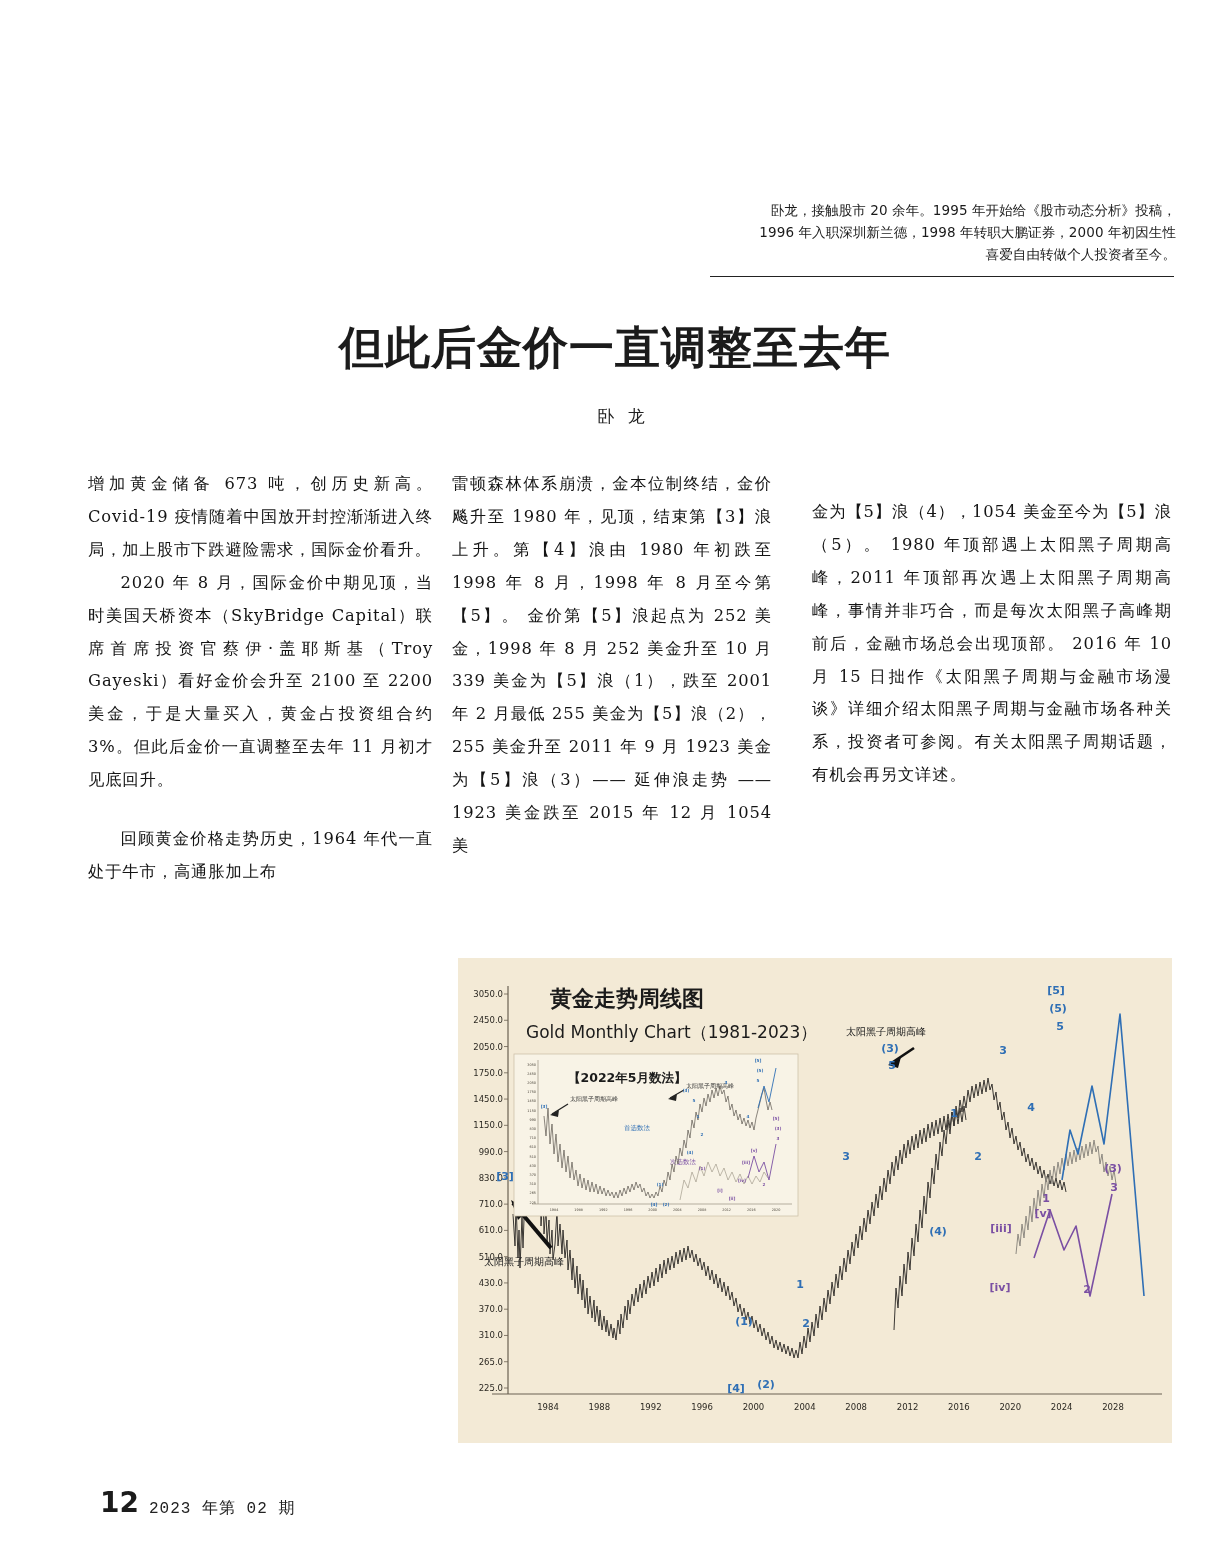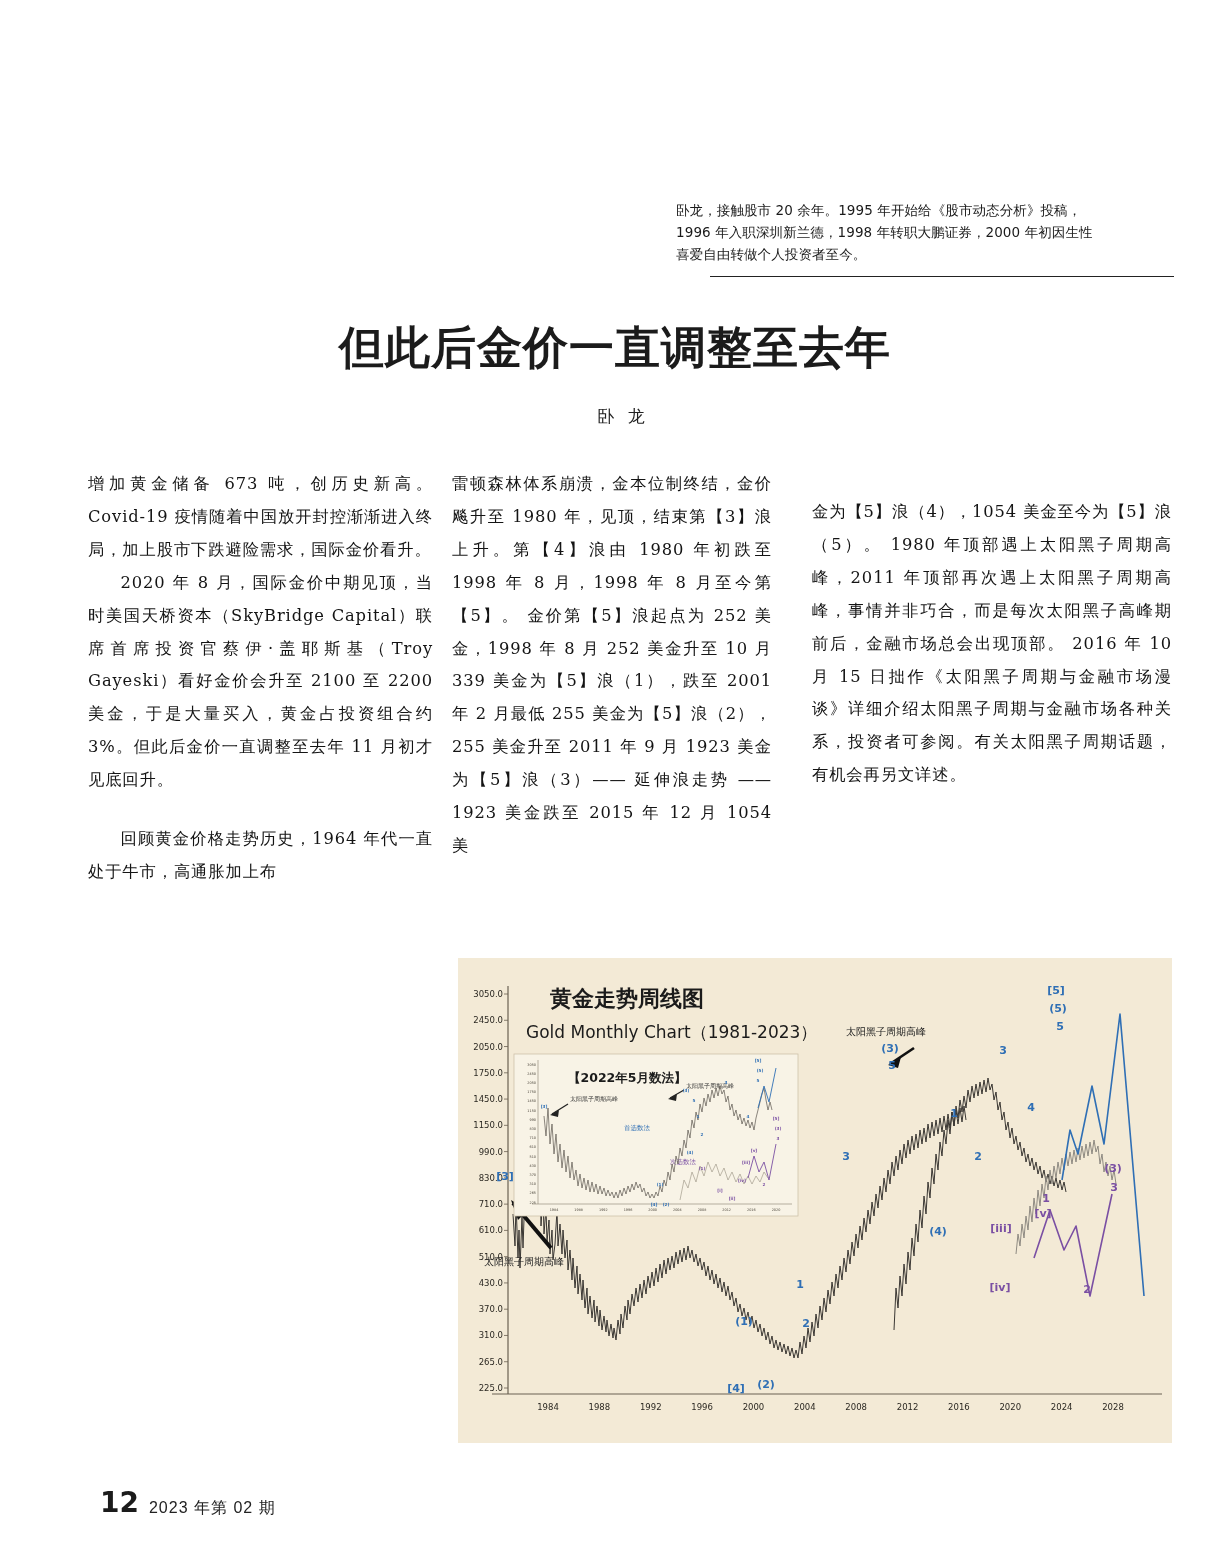--- a/index.html
+++ b/index.html
@@ -15,20 +15,21 @@
     color: #111;
     overflow: hidden;
   }
 
   
   .bio {
     position: absolute;
     left: 676px;
     top: 200px;
     width: 500px;
+    text-align: right;
   }
   .bio-text {
     font-family: "DejaVu Sans", "Liberation Sans", sans-serif;
     font-size: 13.5px;
     line-height: 1.62;
     color: #1a1a1a;
     letter-spacing: 0.1px;
   }
   .bio-rule {
     margin-top: 10px;
@@ -94,21 +95,21 @@
   .footer-page {
     font-size: 28px;
     font-weight: 700;
     color: #1b1b1b;
     font-family: "DejaVu Sans", "Liberation Sans", sans-serif;
   }
   .footer-issue {
     font-size: 16px;
     color: #222;
     letter-spacing: 1px;
-    font-family: Liberation Sans, sans-serif;
+    font-family: Liberation Mono, monospace;
   }
 
   
   .figure {
     position: absolute;
     left: 458px;
     top: 958px;
     width: 714px;
     height: 485px;
     background: #f3ead6;

